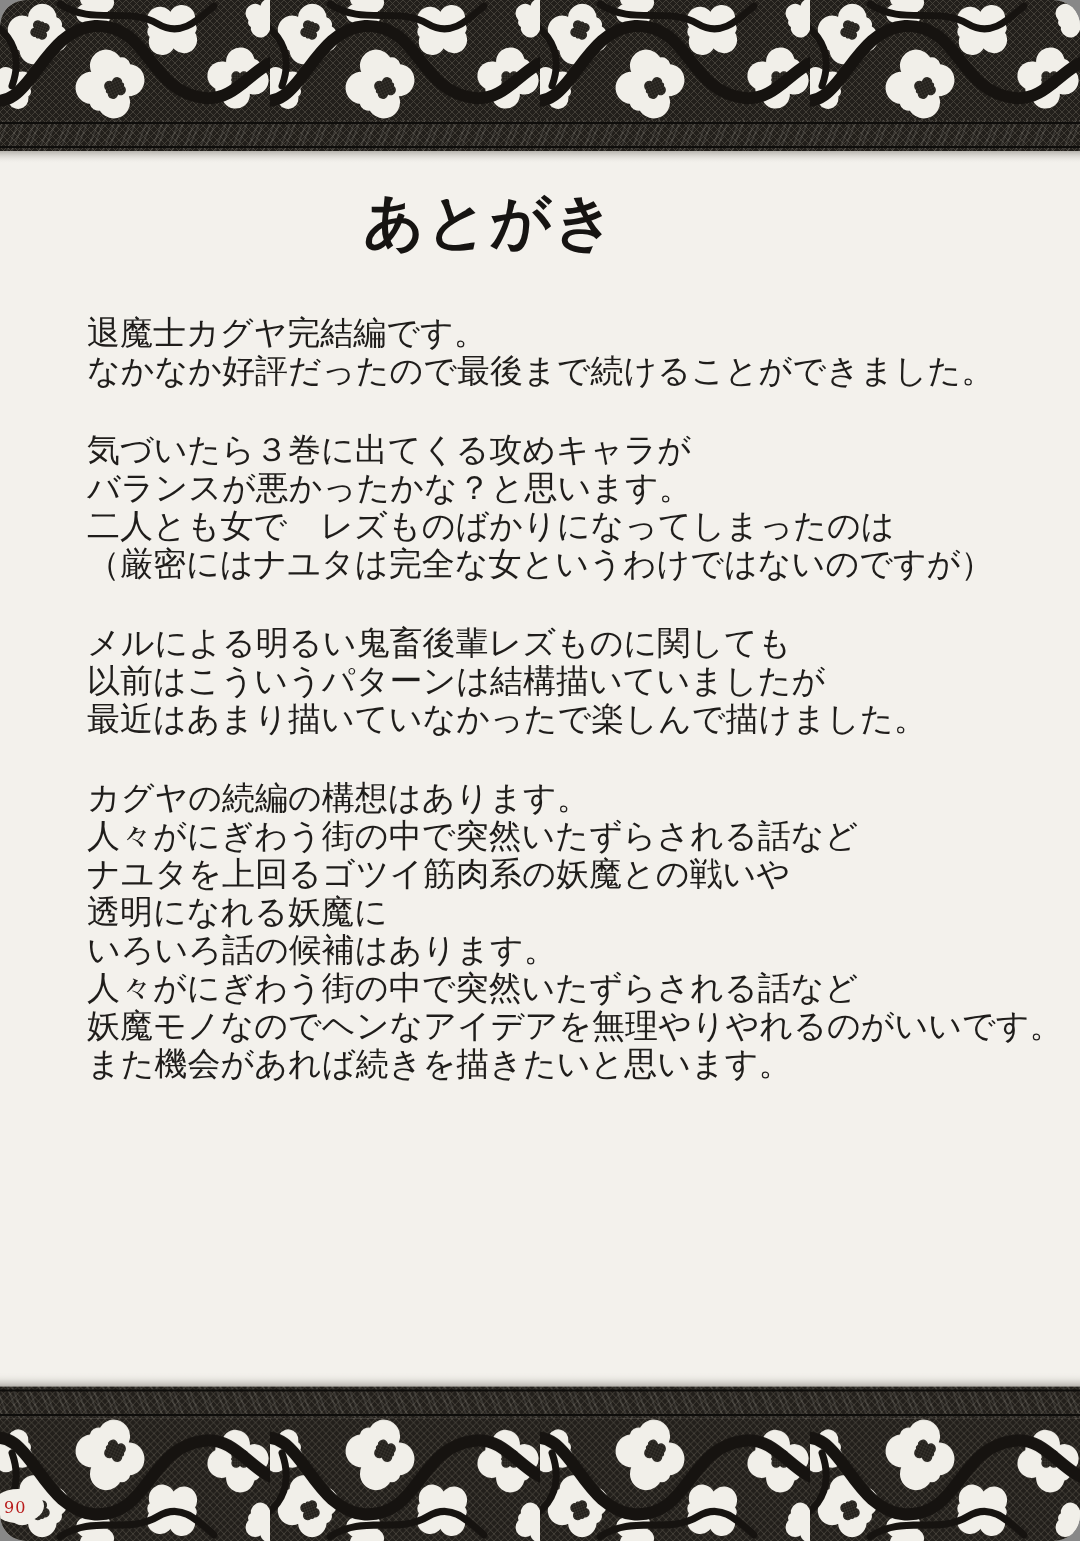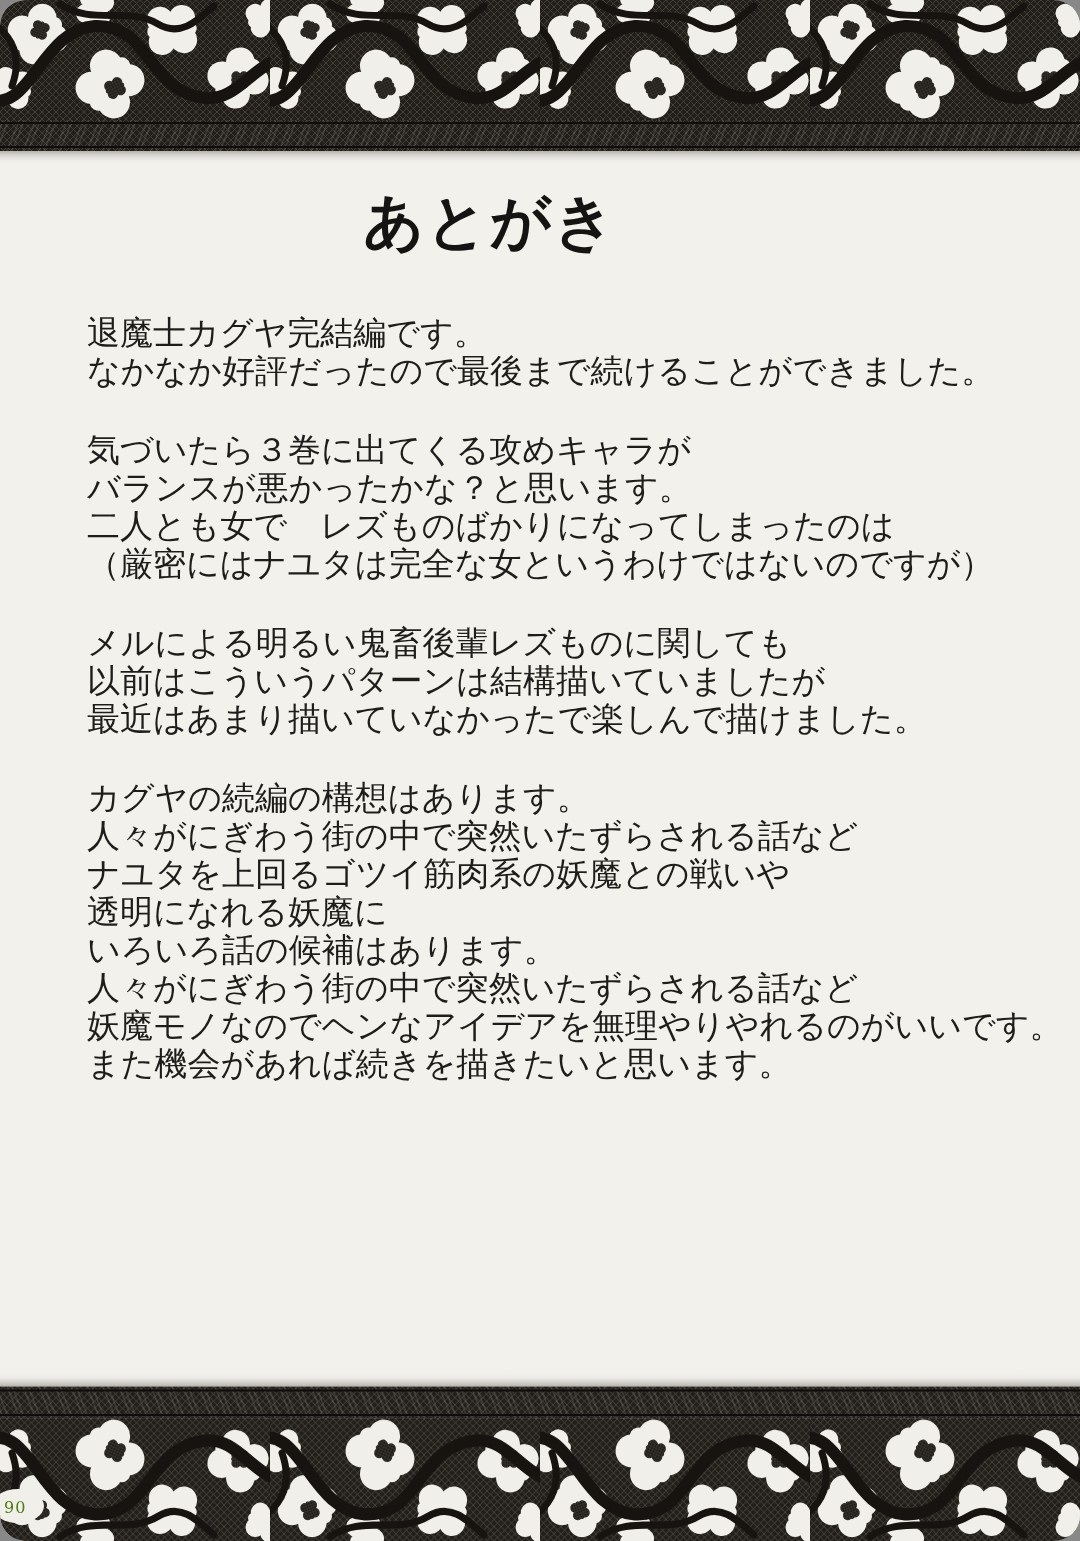--- a/index.html
+++ b/index.html
@@ -36,21 +36,21 @@
   .line{white-space:pre;}
   
   .pageno-wrap{position:absolute;left:0;bottom:16px;width:60px;height:44px;z-index:5;}
   .pageno-blob{
     position:absolute;left:-8px;bottom:2px;width:52px;height:34px;
     background:#f1efe9;border-radius:50%;
   }
   .pageno{
     position:absolute;left:4px;bottom:8px;
     font-family:"DejaVu Serif","Liberation Serif",serif;
-    font-size:16px;color:#4d7c0f;letter-spacing:1px;
+    font-size:16px;color:#b91c1c;letter-spacing:1px;
   }
 </style>
 </head>
 <body>
 
 <svg width="0" height="0" style="position:absolute" aria-hidden="true">
   <defs>
     <pattern id="mesh" width="7" height="7" patternUnits="userSpaceOnUse">
       <rect width="7" height="7" fill="#221f1b"></rect>
       <path d="M0 0 L7 7 M7 0 L0 7" stroke="#7a7468" stroke-width="0.8" opacity="0.45"></path>

